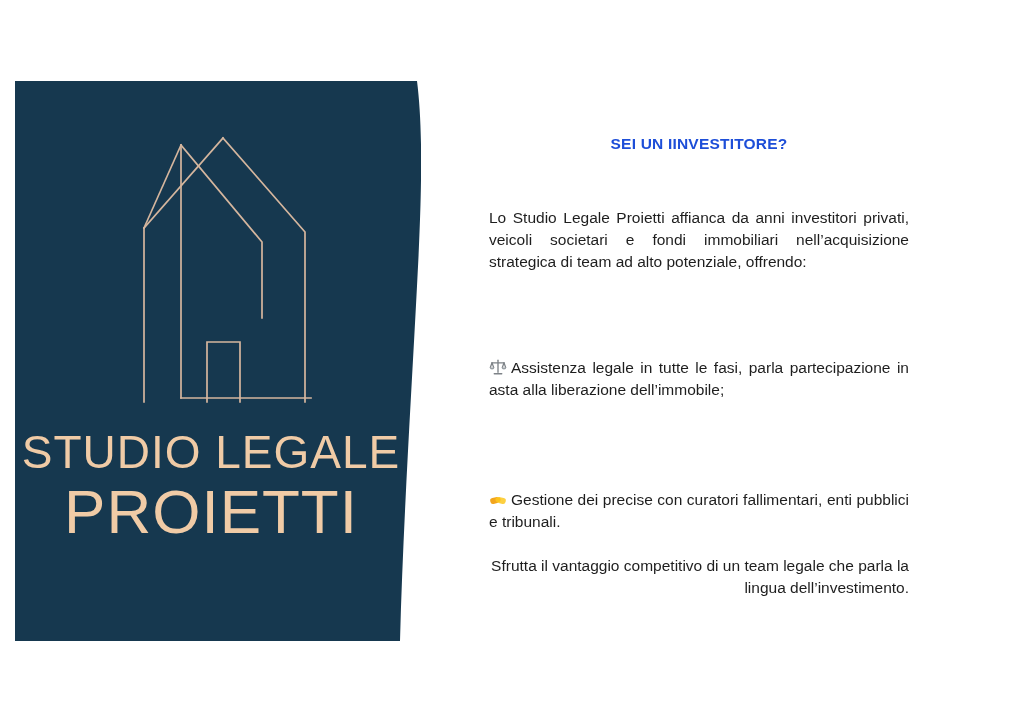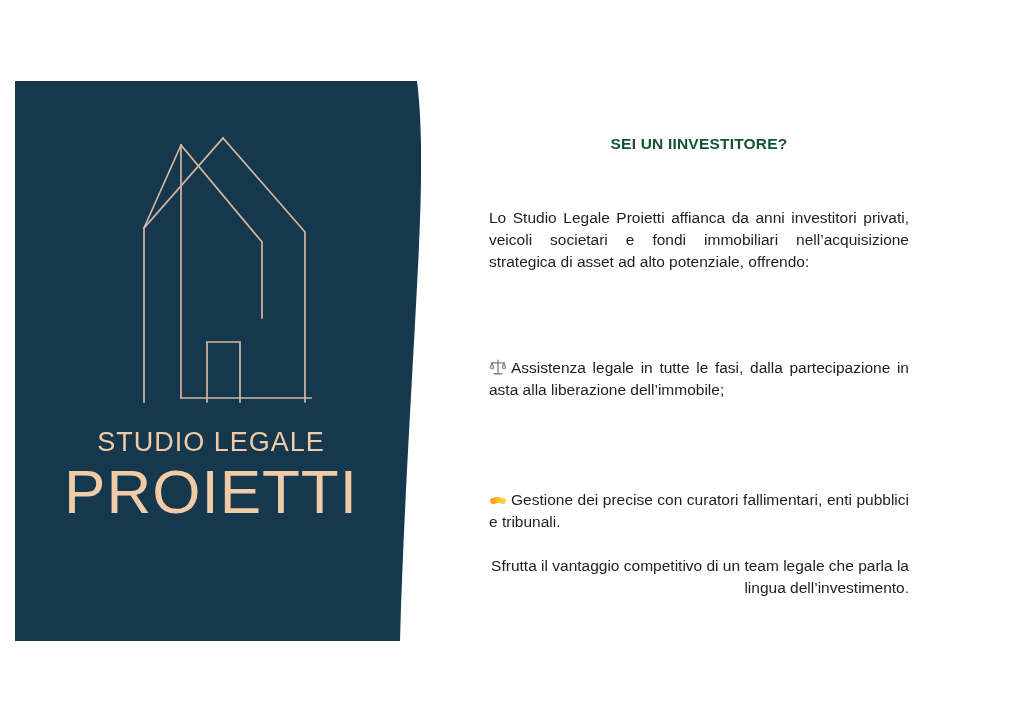--- a/index.html
+++ b/index.html
@@ -35,21 +35,21 @@
   .brand-text {
     position: absolute;
     left: 0;
     top: 347px;
     width: 392px;
     text-align: center;
     color: #f0cba6;
     line-height: 1.05;
   }
   .brand-line1 {
-    font-size: 27px;
+    font-size: 46px;
     letter-spacing: 1px;
     font-weight: 400;
   }
   .brand-line2 {
     font-size: 62px;
     letter-spacing: 1px;
     font-weight: 400;
     margin-top: 3px;
   }
 
@@ -68,21 +68,21 @@
     right: 0;
     margin: 0;
     font-size: 15.5px;
     line-height: 22px;
   }
   .doc-title {
     top: 133px;
     text-align: center;
     font-size: 16.5px;
     letter-spacing: 0.2px;
-    color: #14532d;
+    color: #1d4ed8;
   }
   .intro     { top: 207px; text-align: justify; }
   .bullet-1  { top: 291px; text-align: justify; }
   .bullet-2  { top: 357px; text-align: justify; }
   .bullet-3  { top: 423px; text-align: justify; }
   .bullet-4  { top: 489px; text-align: justify; }
   .closing   { top: 555px; text-align: right; }
 
   .bullet .icon {
     display: inline-block;
@@ -129,39 +129,39 @@
     <div class="brand-text">
       <div class="brand-line1">STUDIO LEGALE</div>
       <div class="brand-line2">PROIETTI</div>
     </div>
   </aside>
 
   <section class="content">
 
     <h1 class="block doc-title">SEI UN IINVESTITORE?</h1>
 
-    <p class="block intro">Lo Studio Legale Proietti affianca da anni investitori privati, veicoli societari e fondi immobiliari nell’acquisizione strategica di asset ad alto potenziale, offrendo:</p>
+    <p class="block intro">Lo Studio Legale Proietti affianca da anni investitori privati, veicoli societari e fondi immobiliari nell’acquisizione strategica di team ad alto potenziale, offrendo:</p>
 
 
     <p class="block bullet bullet-2">
       <span class="icon">
         <svg viewBox="0 0 24 24">
           <g stroke="#7d8287" stroke-width="1.8" fill="none" stroke-linecap="round">
             <line x1="12" y1="3" x2="12" y2="19"></line>
             <line x1="7" y1="21" x2="17" y2="21"></line>
             <line x1="4" y1="6.5" x2="20" y2="6.5"></line>
             <line x1="4" y1="6.5" x2="1.8" y2="12.5"></line>
             <line x1="4" y1="6.5" x2="6.2" y2="12.5"></line>
             <line x1="20" y1="6.5" x2="17.8" y2="12.5"></line>
             <line x1="20" y1="6.5" x2="22.2" y2="12.5"></line>
           </g>
           <path d="M1 12.5 a3 2.6 0 0 0 6.2 0 Z" fill="#9aa0a5"></path>
           <path d="M16.8 12.5 a3 2.6 0 0 0 6.2 0 Z" fill="#9aa0a5"></path>
         </svg>
-      </span><span>Assistenza legale in tutte le fasi, dalla partecipazione in asta alla liberazione dell’immobile;</span>
+      </span><span>Assistenza legale in tutte le fasi, parla partecipazione in asta alla liberazione dell’immobile;</span>
     </p>
 
 
     <p class="block bullet bullet-4">
       <span class="icon">
         <svg viewBox="0 0 24 24">
           <g transform="rotate(-14 12 13)">
             <rect x="1.5" y="9" width="12" height="8" rx="3.5" fill="#f2a51d"></rect>
           </g>
           <g transform="rotate(14 12 13)">

